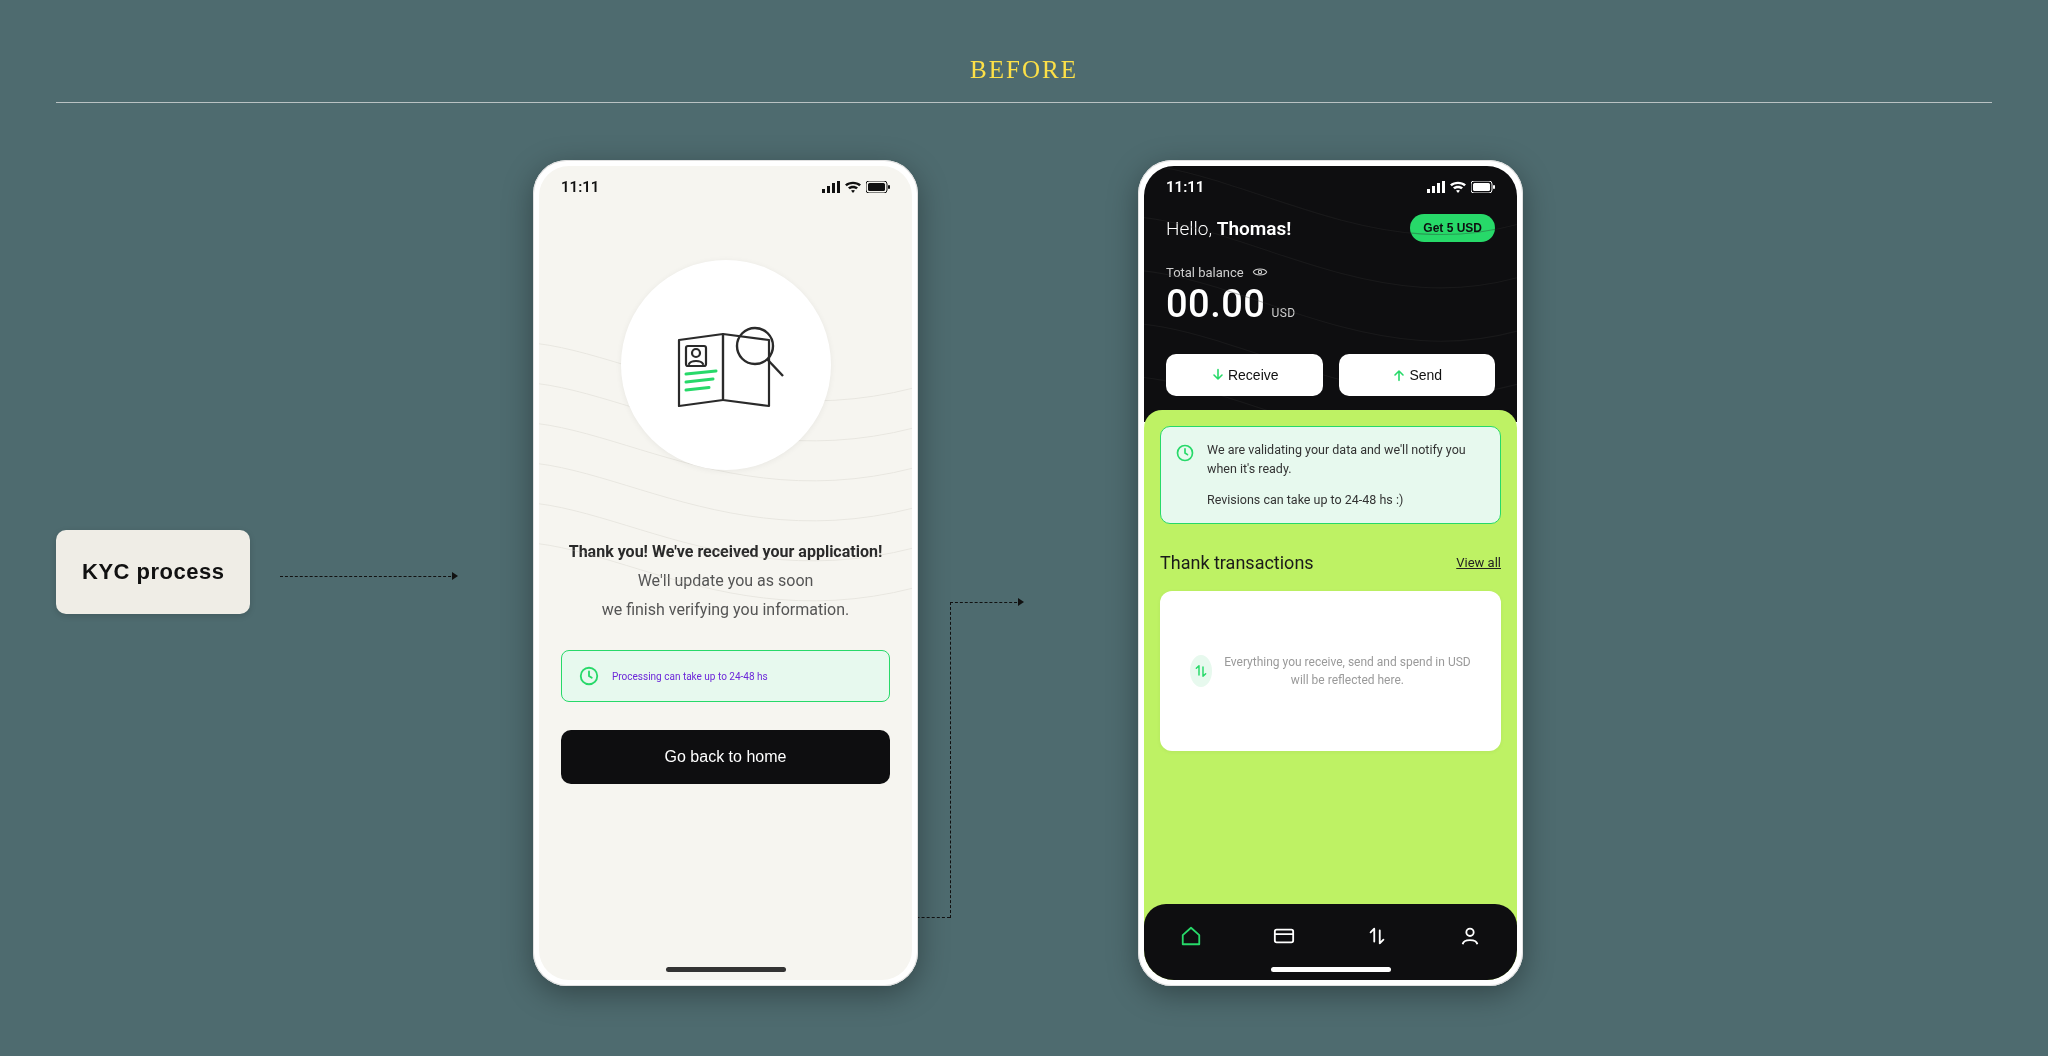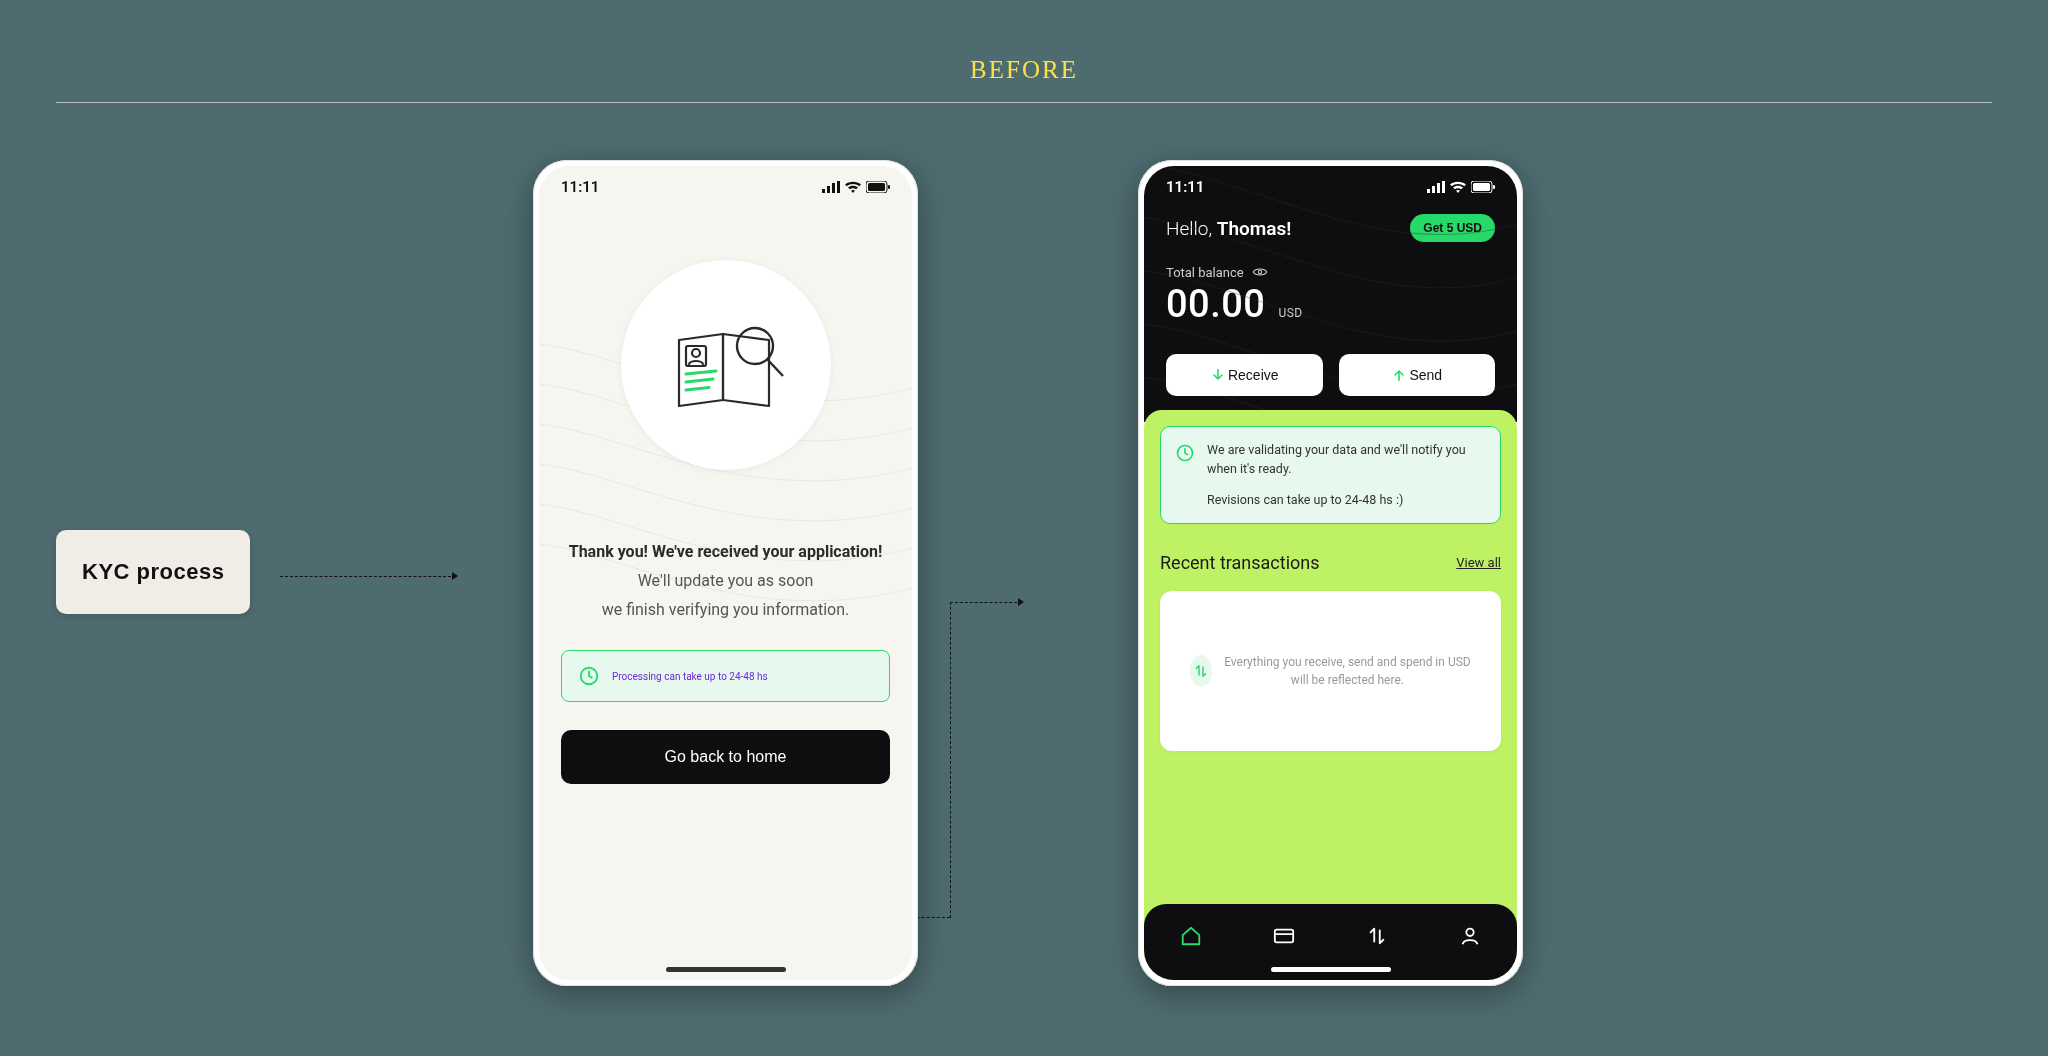--- a/index.html
+++ b/index.html
@@ -182,21 +182,21 @@
     position:relative;
     overflow:hidden;
   }
   .dark-wave { position:absolute; left:-80px; right:-80px; top:-40px; bottom:-40px; opacity:.35; pointer-events:none; }
   .hello-row { display:flex; align-items:center; justify-content:space-between; margin-top: 6px; }
   .hello-text { font-size: 19px; font-weight: 300; }
   .hello-text b { font-weight: 600; }
   .promo-btn { background: var(--green); color:#0e0e10; border:none; border-radius:16px; padding:7px 13px; font-size:12px; font-weight:600; cursor:pointer; }
   .balance-label { font-size:13px; color:#cfcfcf; margin-top: 22px; display:flex; align-items:center; gap:8px; }
   .eye-icon { width:16px; height:16px; }
-  .balance-value { font-size:38px; font-weight:500; letter-spacing:.5px; margin-top:2px; display:flex; align-items:baseline; gap:13px; }
+  .balance-value { font-size:38px; font-weight:500; letter-spacing:.5px; margin-top:2px; display:flex; align-items:baseline; gap:6px; }
   .balance-currency { font-size:12px; color:#cfcfcf; font-weight:400; }
 
   .action-row { display:flex; gap:16px; margin-top: 28px; position:relative; z-index:1; }
   .action-btn {
     flex:1; background:#fff; color:#111; border:none; border-radius:10px;
     padding:13px 0; font-size:14px; font-weight:500; cursor:pointer;
     display:flex; align-items:center; justify-content:center; gap:2px;
   }
   .arrow-icon { width:16px; height:16px; }
 
@@ -441,21 +441,21 @@
             <circle cx="12" cy="12" r="9" fill="none" stroke="#27d969" stroke-width="2"></circle>
             <path d="M12 7 V12 L15 14" fill="none" stroke="#27d969" stroke-width="2" stroke-linecap="round"></path>
           </svg>
           <div class="txt">
             <div>We are validating your data and we'll notify you when it's ready.</div>
             <div class="second">Revisions can take up to 24-48 hs :)</div>
           </div>
         </div>
 
         <div class="recent-row">
-          <div class="recent-title">Recent transactions</div>
+          <div class="recent-title">Thank transactions</div>
           <a class="view-all">View all</a>
         </div>
 
         <div class="empty-card">
           <div class="swap-badge">
             <svg width="16" height="16" viewBox="0 0 24 24">
                 <path d="M9 4 V18 M5 8 L9 4 M15 20 V6 M19 16 L15 20" fill="none" stroke="#27d969" stroke-width="2.2" stroke-linecap="round" stroke-linejoin="round"></path>
               </svg>
           </div>
           <div class="hint">Everything you receive, send and spend in USD will be reflected here.</div>

